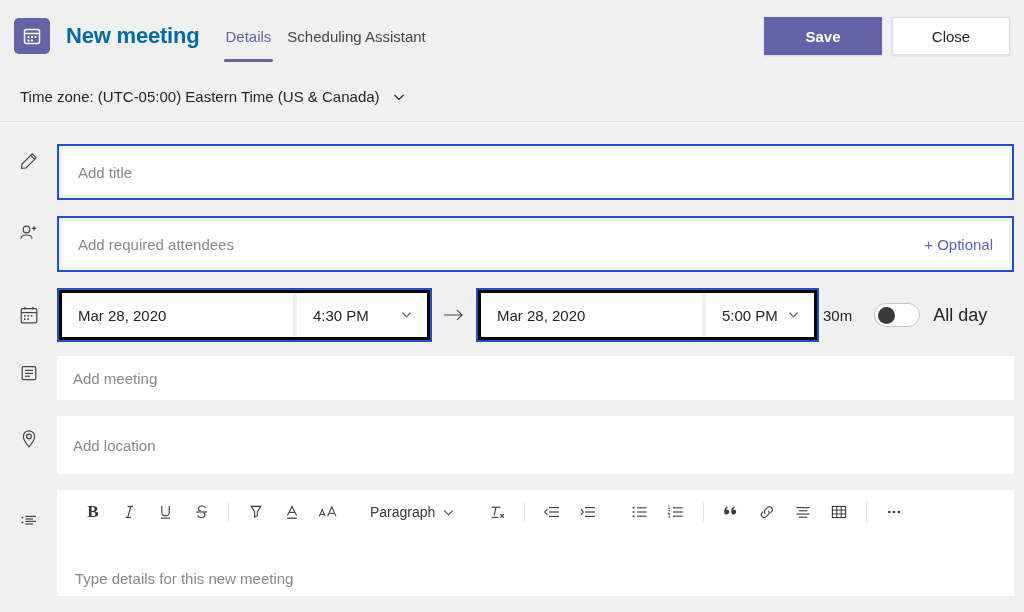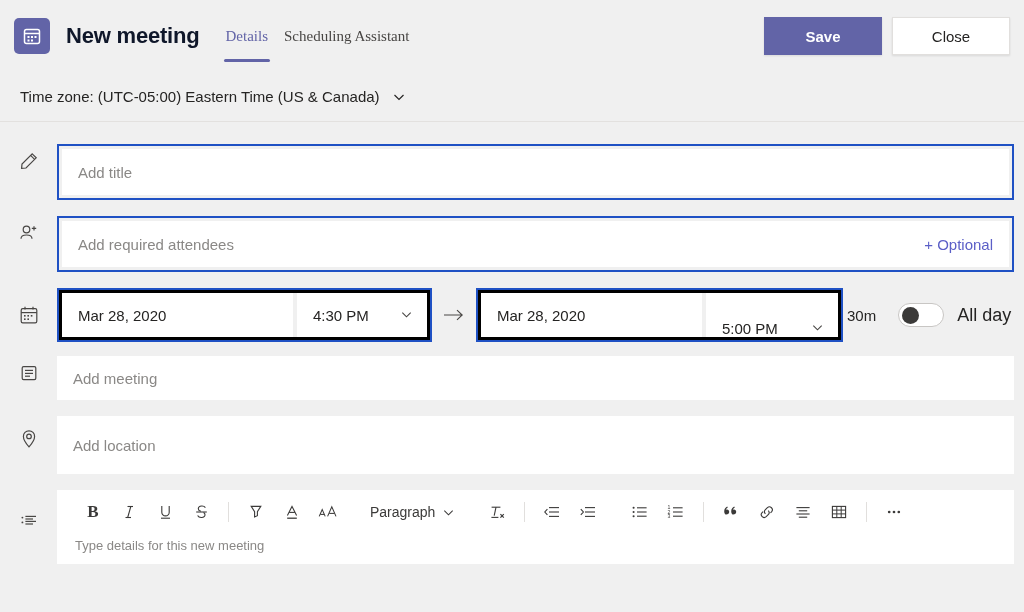--- a/index.html
+++ b/index.html
@@ -28,38 +28,37 @@
     border-radius: 5px;
     background: #6264a7;
     display: flex; align-items: center; justify-content: center;
     flex: 0 0 auto;
   }
   .app-icon svg { display: block; }
 
   .title-text {
     font-size: 22px;
     font-weight: bold;
-    color: #0f172a;
+    color: #0369a1;
     margin-left: 16px;
     letter-spacing: -0.2px;
     white-space: nowrap;
   }
 
   .tabs { display: flex; align-items: flex-start; margin-left: 18px; height: 72px; }
   .tab {
     position: relative;
     font-size: 15px;
     color: #484644;
     padding: 0 8px;
     height: 72px;
     display: flex;
     align-items: center;
     white-space: nowrap;
     cursor: pointer;
-    font-family: Liberation Serif, serif;
   }
   .tab.active { color: #6264a7; font-weight: normal; }
   .tab.active:after {
     content: "";
     position: absolute;
     left: 6px; right: 6px;
     bottom: 10px;
     height: 3px;
     background: #6264a7;
     border-radius: 2px;
@@ -156,21 +155,21 @@
   .dt-gap { width: 4px; background: #f0f0f0; }
   .dt-time {
     background: #ffffff;
     height: 44px;
     width: 130px;
     display: flex; align-items: center; justify-content: space-between;
     padding: 0 14px 0 16px;
     font-size: 15px;
   }
   .dt-group.end .dt-date { width: 221px; }
-  .dt-group.end .dt-time { width: 132px; align-items: flex-end; }
+  .dt-group.end .dt-time { width: 108px; }
 
   .arrow {
     width: 44px;
     display: flex; align-items: center; justify-content: center;
     color: #484644;
   }
 
   .duration { font-size: 15px; color: #252423; margin-left: 4px; white-space: nowrap; }
 
   .toggle-wrap { display: flex; align-items: center; margin-left: 22px; }
@@ -230,24 +229,25 @@
     cursor: pointer;
     color: #3b3a39;
     flex: 0 0 auto;
   }
   .tb-btn.wide { width: auto; padding: 0 8px; font-size: 14px; gap: 7px; }
   .tb-sep { width: 1px; height: 20px; background: #e1dfdd; margin: 0 9px; flex: 0 0 auto; }
   .tb-gap { width: 16px; flex: 0 0 auto; }
   .bold-glyph { font-weight: bold; font-size: 17px; font-family: "Liberation Serif", serif; }
   .editor-body {
     padding: 4px 18px 0 18px;
-    font-size: 13px;
+    font-size: 15px;
     color: #8a8886;
     height: 30px;
     overflow: hidden;
+    margin-top: 32px;
   }
 </style>
 </head>
 <body>
 
 <div class="app">
 
   <div class="header">
     <div class="app-icon">
       <svg width="20" height="20" viewBox="0 0 20 20" fill="none">

